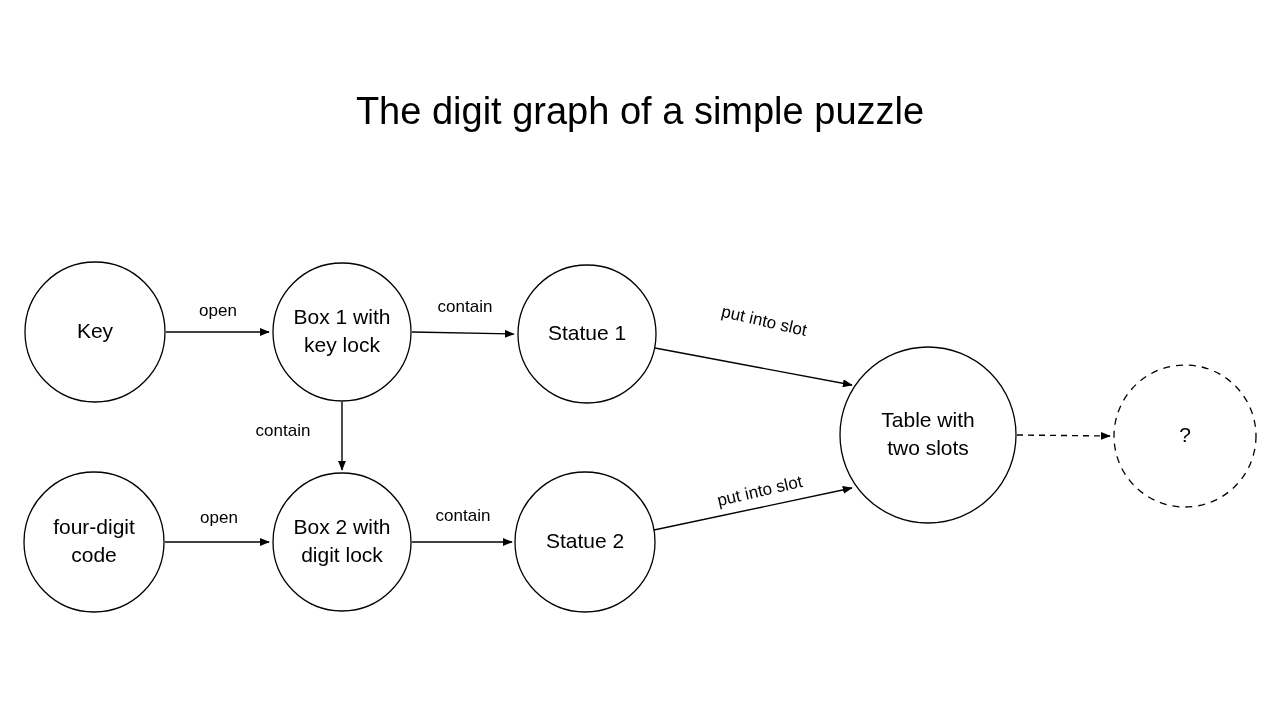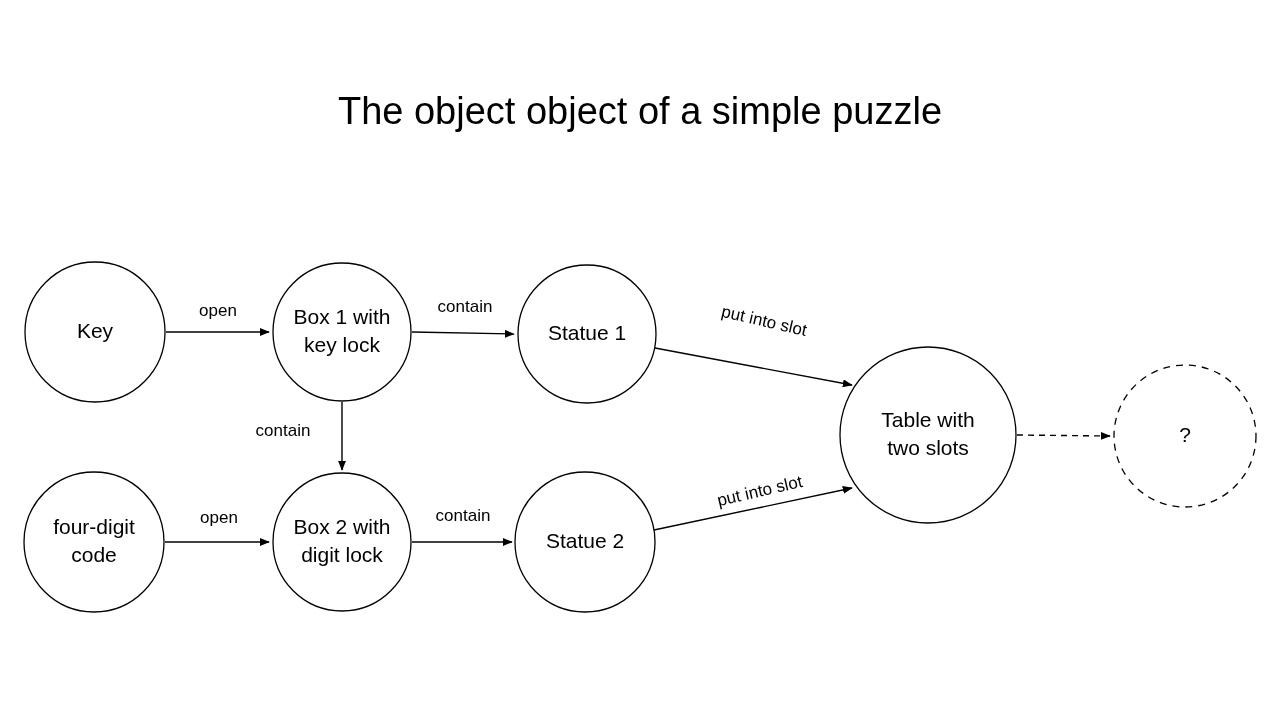--- a/index.html
+++ b/index.html
@@ -73,21 +73,21 @@
     letter-spacing: 0px;
     line-height: 46px;
     white-space: nowrap;
   }
 </style>
 </head>
 <body>
 
 <div id="diagram-root">
 
-  <div class="title-text">The object object of a simple puzzle</div>
+  <div class="title-text">The digit graph of a simple puzzle</div>
 
   <svg class="canvas" viewBox="0 0 1280 720">
     <defs>
       <marker id="arrowhead" markerWidth="10" markerHeight="8" refX="9.2" refY="4" orient="auto" markerUnits="userSpaceOnUse">
         <path d="M0,0 L10,4 L0,8 z" fill="#000000"></path>
       </marker>
     </defs>
 
     <g>
       <line class="edge-line" marker-end="url(#arrowhead)" x1="166" y1="332" x2="269" y2="332"></line>

